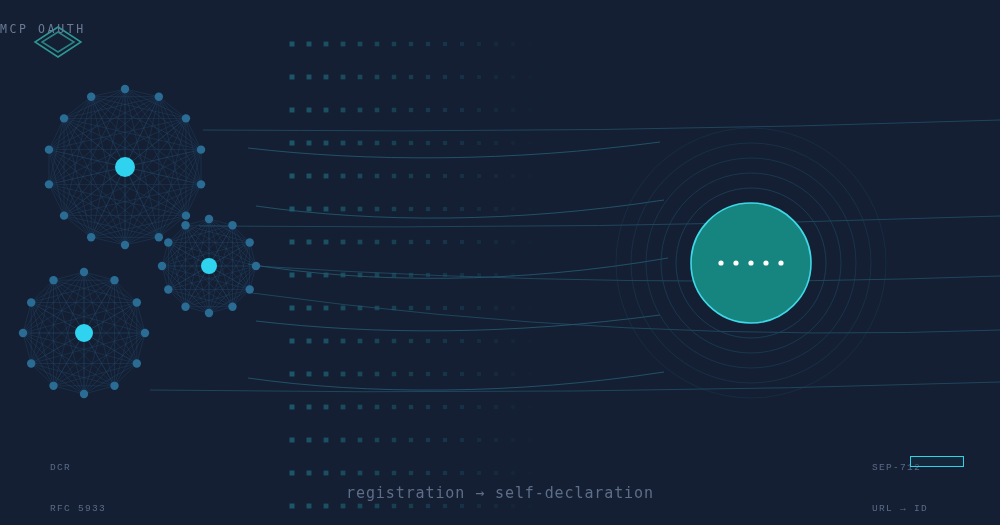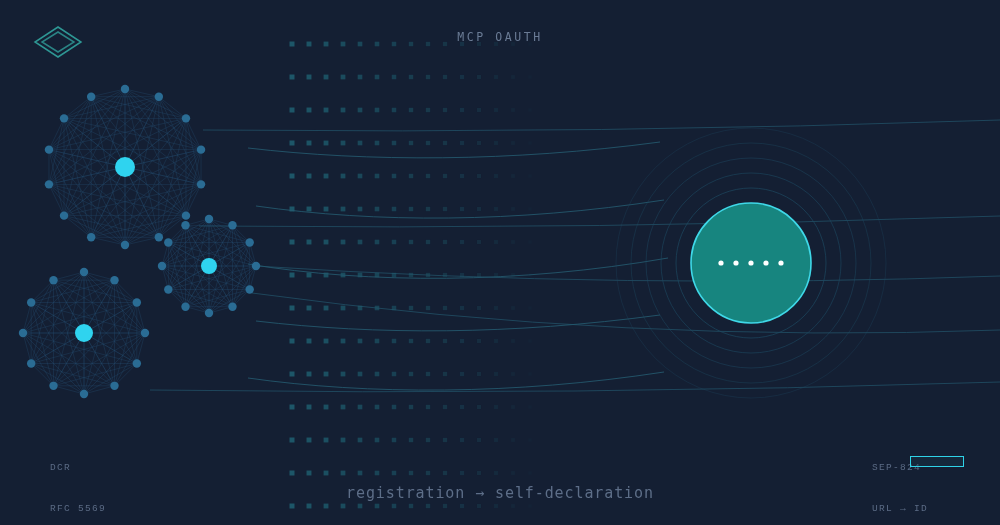--- a/index.html
+++ b/index.html
@@ -31,25 +31,23 @@
     color: #5b6b85;
     font-family: "DejaVu Sans Mono", "Liberation Mono", monospace;
     white-space: pre;
     letter-spacing: 1.6px;
     line-height: 1.45;
   }
   #title {
     left: 0;
     right: 0;
     top: 21px;
-    text-align: center;
     font-size: 11.5px;
     letter-spacing: 2.6px;
     color: #6a7b95;
-    margin-top: 8px;
   }
   #caption {
     left: 0;
     right: 0;
     top: 483px;
     text-align: center;
     font-size: 15px;
     letter-spacing: 0.9px;
     color: #5d6e88;
   }
@@ -650,23 +648,23 @@
         <polygon points="58 32, 74 42, 58 52, 42 42" fill="none" stroke="#2f9e9a" stroke-width="1.5" opacity="0.8"></polygon>
       </g>
   </svg>
 
   <div class="lbl" id="title">MCP OAUTH</div>
 
   <div class="lbl" id="caption">registration → self-declaration</div>
 
   <div class="lbl" id="meta-left">
     <span class="meta-line">DCR</span>
-    <span class="meta-line">RFC 5569</span>
+    <span class="meta-line">RFC 5933</span>
   </div>
 
   <div class="lbl" id="meta-right">
-    <span class="meta-line">SEP-824</span>
+    <span class="meta-line">SEP-712</span>
     <span class="meta-line">URL → ID</span>
   </div>
 
   <div id="id-slot"></div>
 
 </div>
 
 </body></html>

